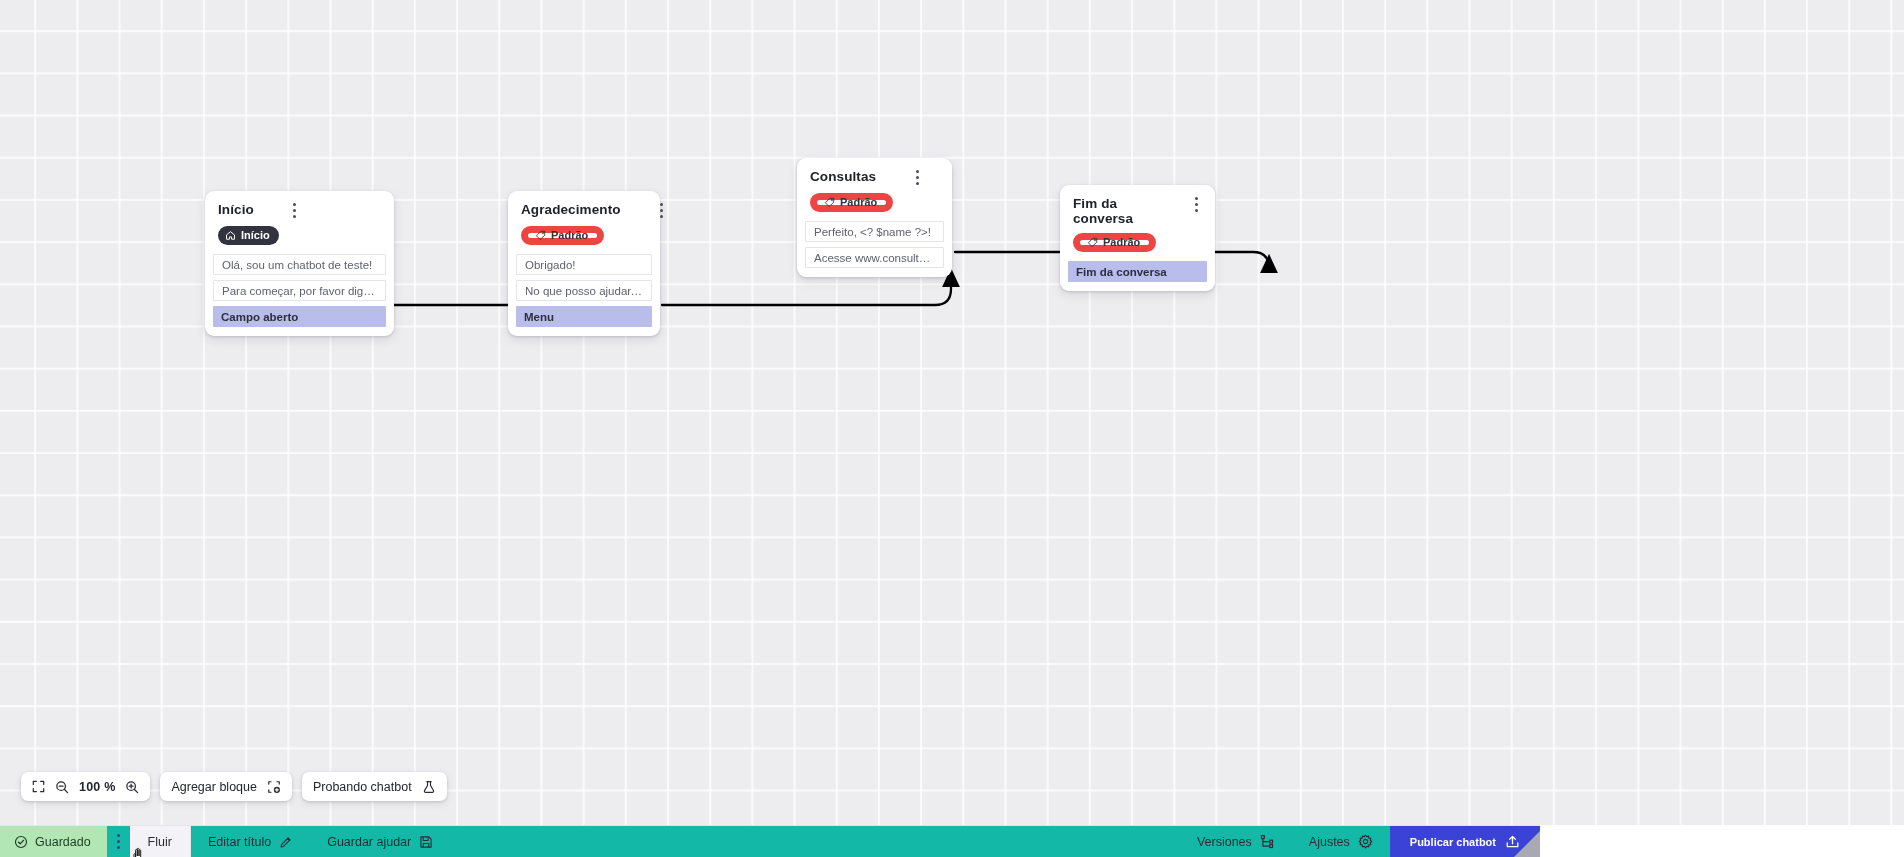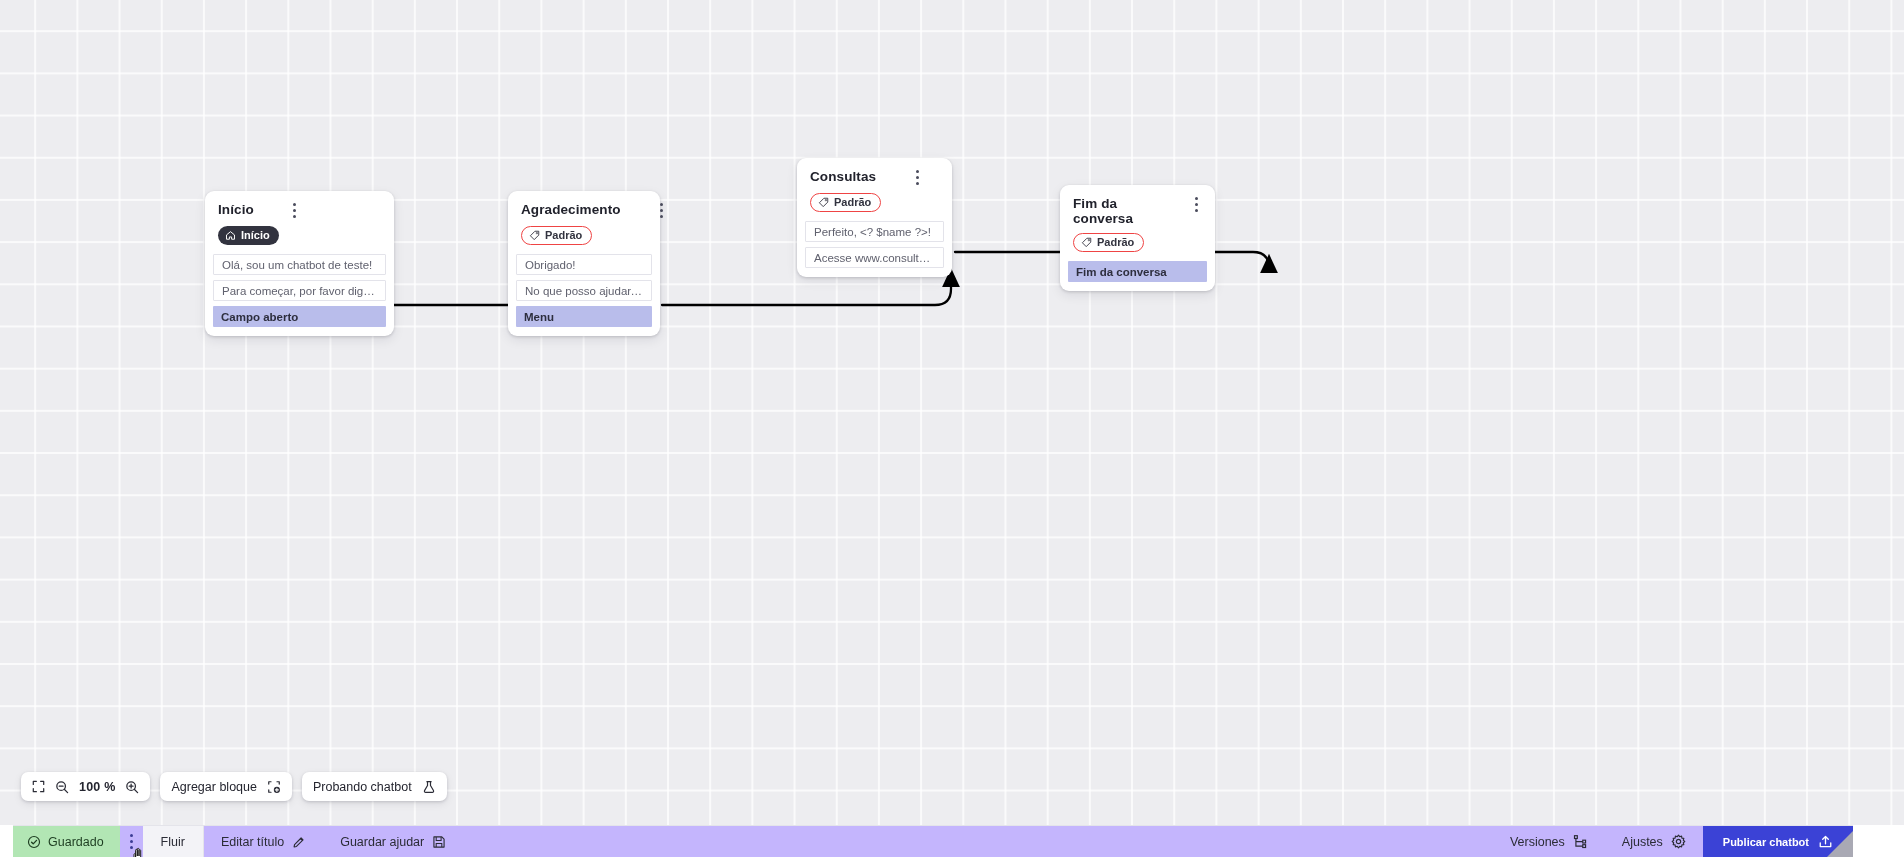--- a/index.html
+++ b/index.html
@@ -64,21 +64,21 @@
     gap: 5px;
     height: 19px;
     padding: 0 9px 0 7px;
     border-radius: 11px;
     font-size: 11px;
     font-weight: bold;
     line-height: 1;
     white-space: nowrap;
   }
   .badge.dark { background: #32333f; color: #ffffff; }
-  .badge.outline { background: #ffffff; color: #32333f; border: 1px solid #ef4444; }
+  .badge.outline { background: #ffffff; color: #32333f; border: 7px solid #ef4444; }
   .badge svg { display: block; }
 
   .rows { padding: 0 8px 9px 8px; }
 
   .row {
     height: 21px;
     border-radius: 1px;
     display: flex;
     align-items: center;
     padding: 0 8px;
@@ -131,23 +131,23 @@
     color: #24252f;
     white-space: nowrap;
   }
   .tool-group .lbl { font-size: 12.5px; color: #24252f; text-align: right; }
   .tool-group .zoomval { font-weight: bold; font-size: 12.5px; letter-spacing: .2px; }
   .ticon { display: flex; align-items: center; justify-content: center; cursor: pointer; }
 
   
   #statusbar {
     position: absolute;
-    left: 13px; bottom: 0;
-    width: 1840px; height: 32px;
-    background: #c4b5fd;
+    left: 0; bottom: 0;
+    width: 1540px; height: 32px;
+    background: #14b8a6;
     border-top: 1px solid #e4e4ea;
     display: flex;
     align-items: stretch;
     font-size: 12.5px;
   }
   .saved-chip {
     background: #b2e6b4;
     color: #1d3d21;
     display: flex;
     align-items: center;

